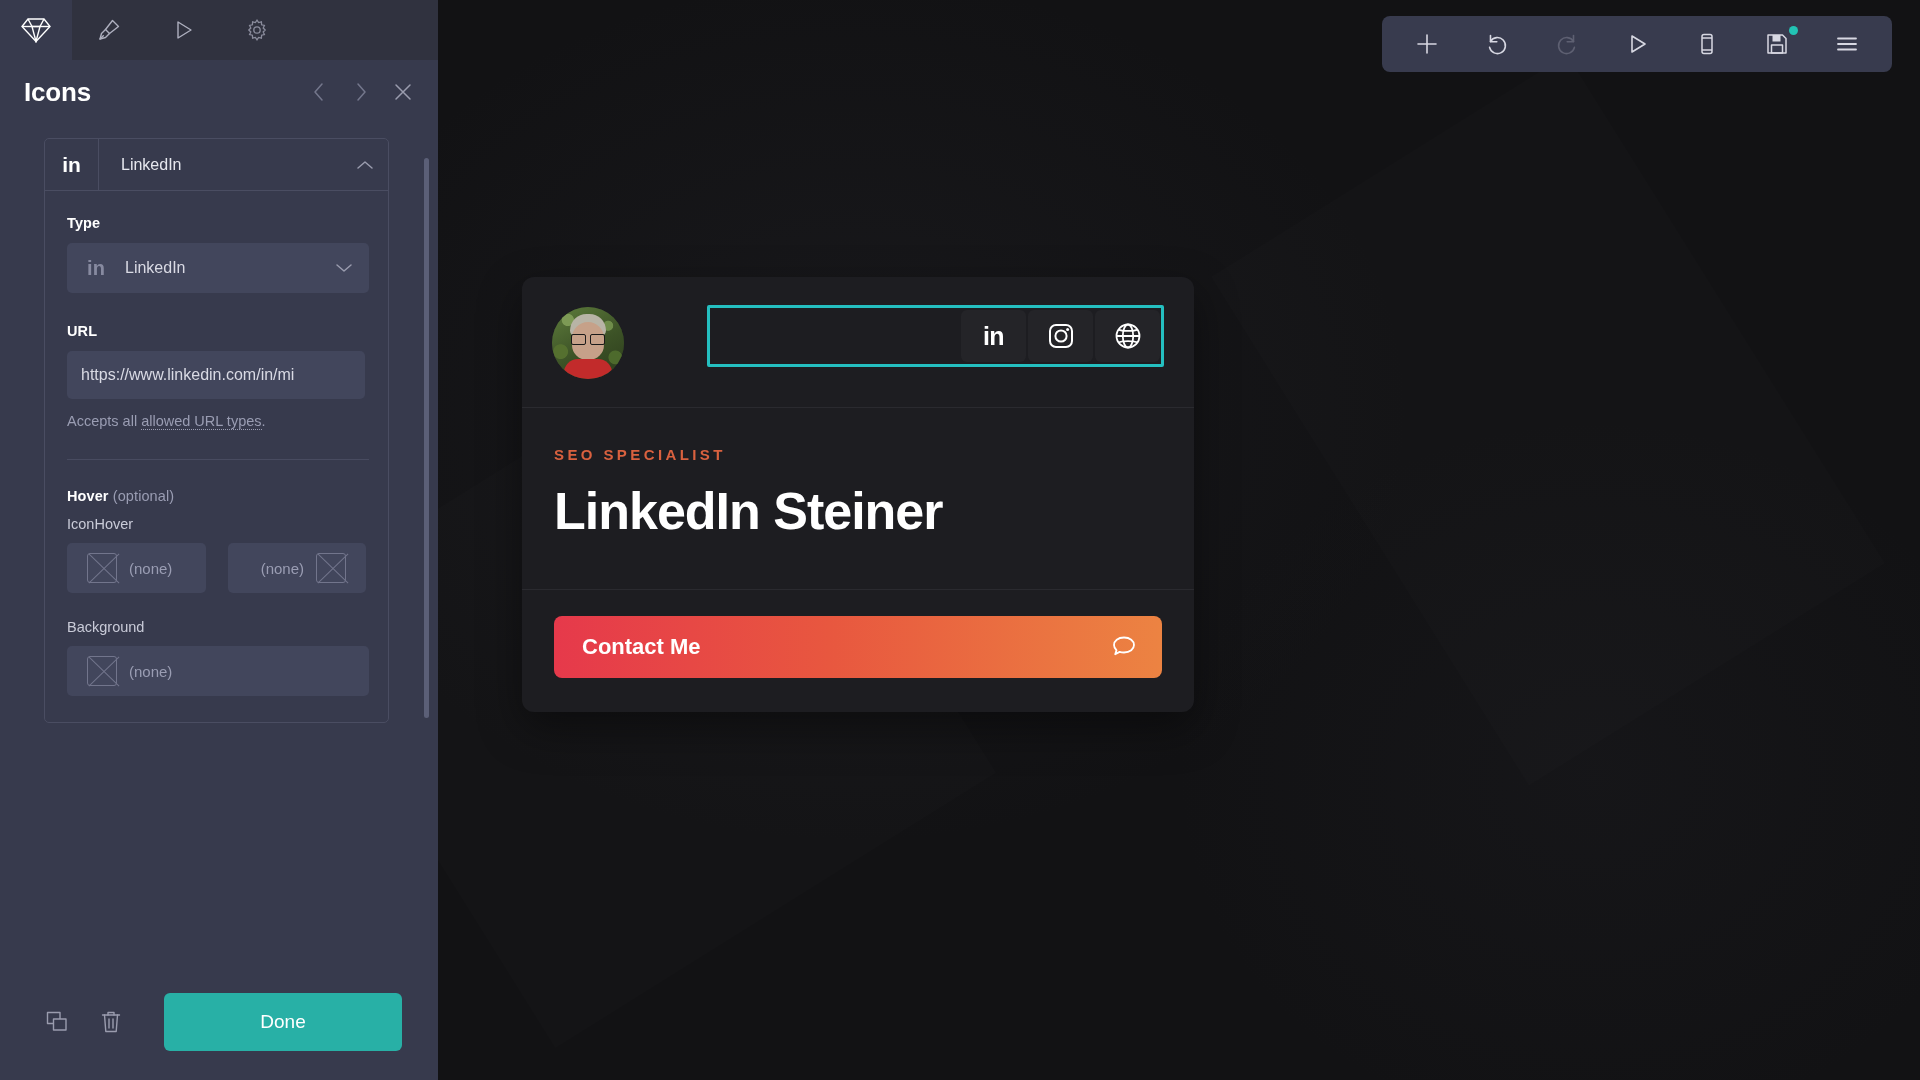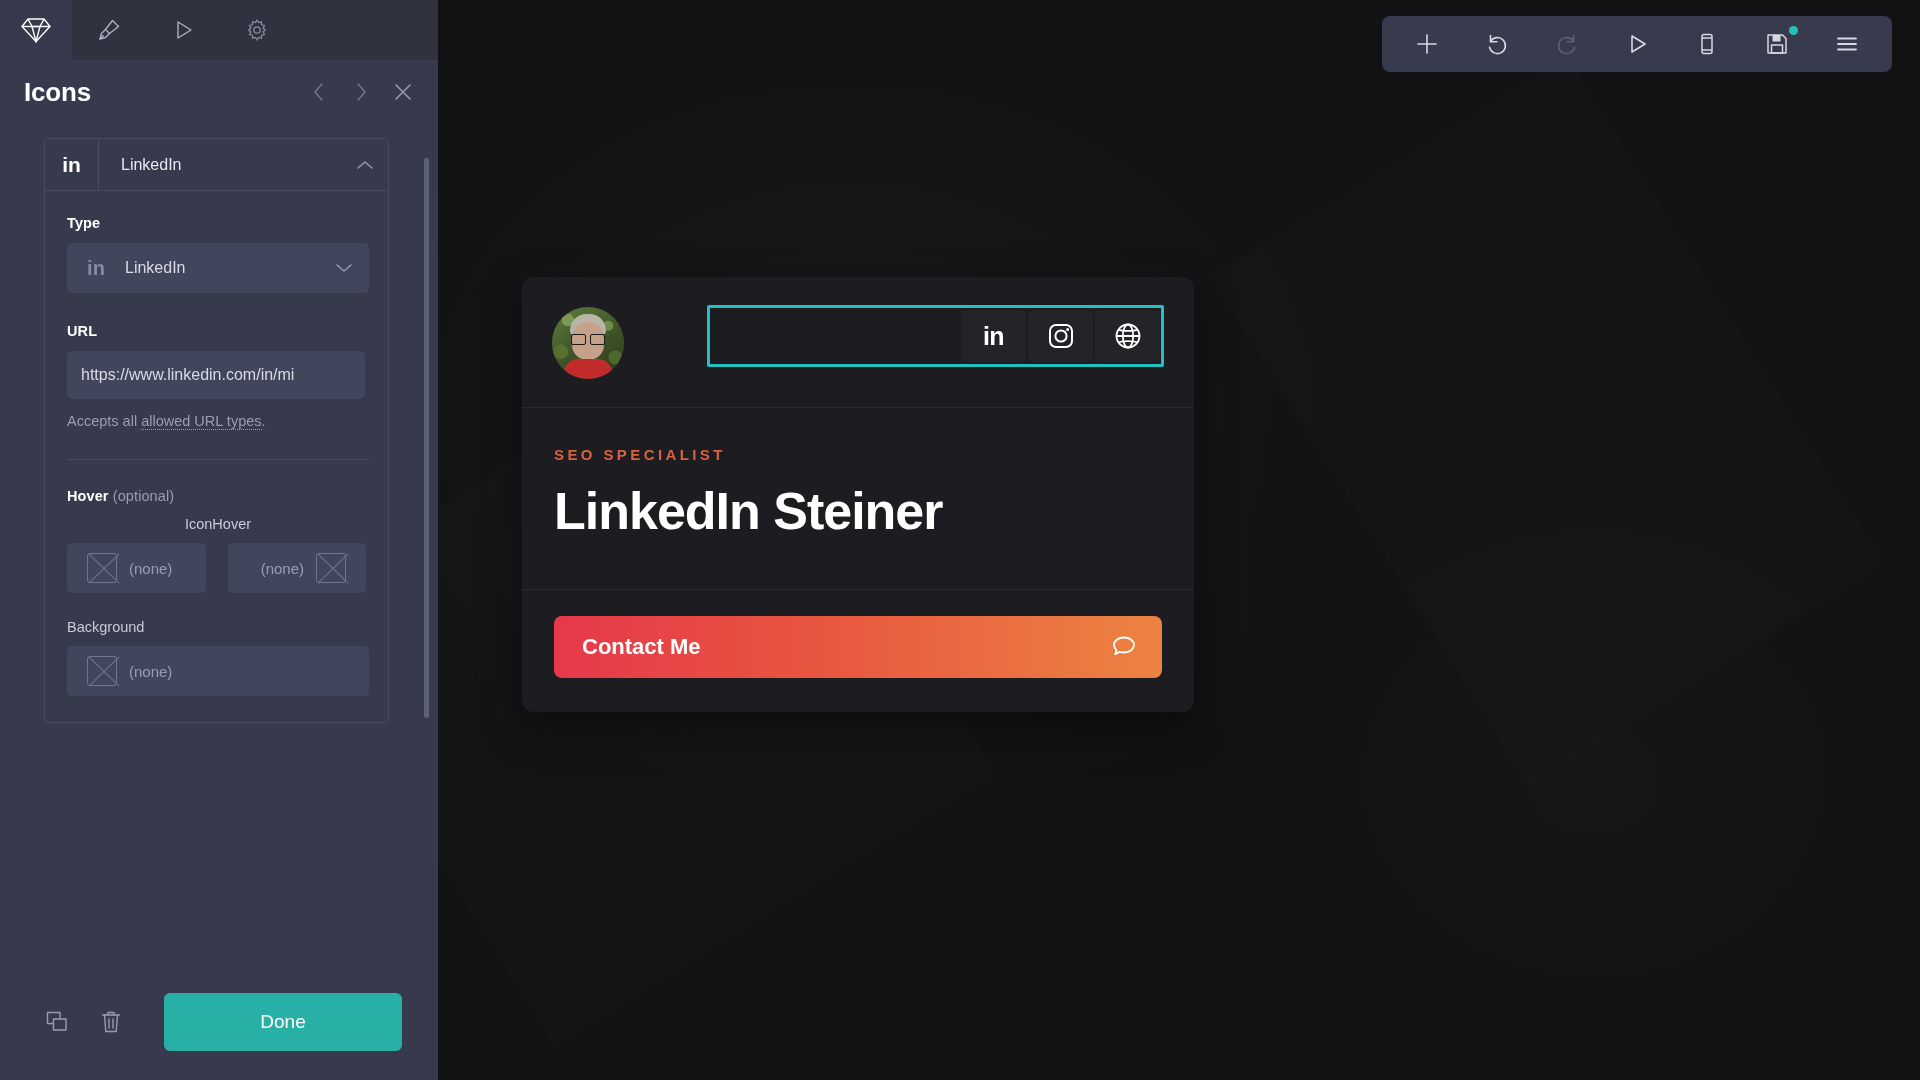--- a/index.html
+++ b/index.html
@@ -150,21 +150,21 @@
   .divider {
     margin: 30px 0 28px 0;
     height: 1px; background: #484b60;
     width: 302px;
   }
   .sub-label {
     font-size: 14.5px; color: #c9cbd8;
     margin-bottom: 11px;
   }
   .color-row { display: flex; gap: 22px; }
-  .color-head { display: flex; justify-content: center; width: 302px; margin-bottom: 11px;}
+  .color-head { display: flex; justify-content: flex-start; width: 302px; margin-bottom: 11px;}
   .color-head span { font-size: 14.5px; color: #c9cbd8; }
   .swatch-box {
     height: 50px; width: 140px;
     background: #42465c; border-radius: 5px;
     display: flex; align-items: center;
     cursor: pointer;
   }
   .swatch-box.wide { width: 302px; }
   .swatch-box.right { justify-content: flex-end; }
   .sw-none {

